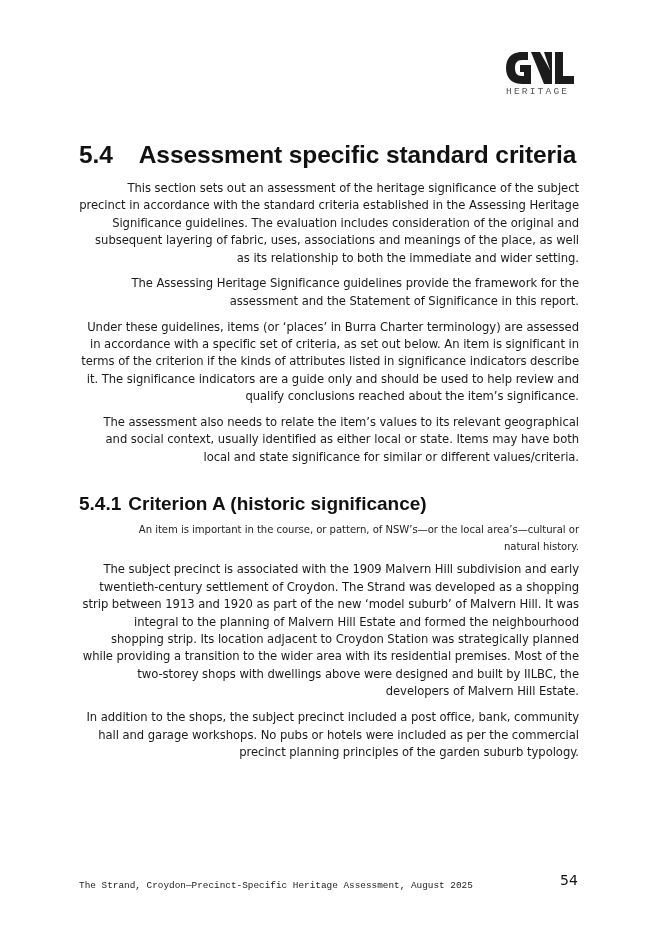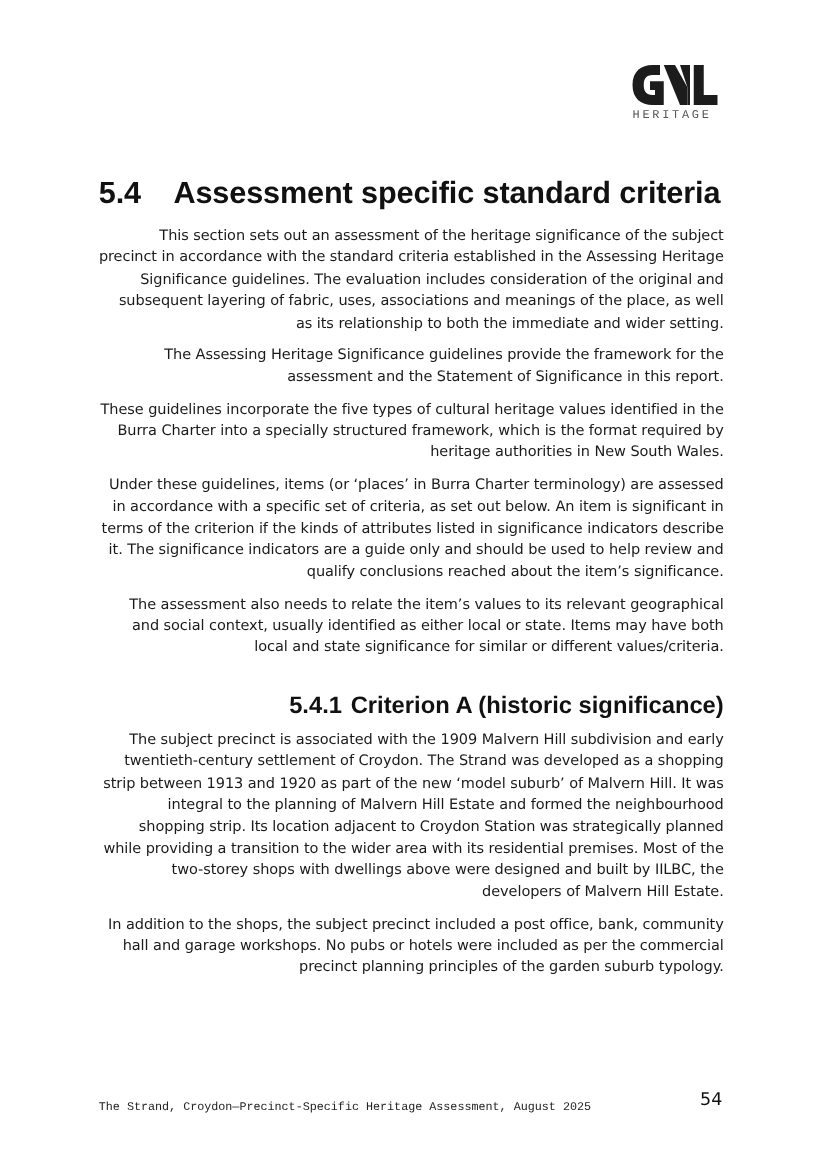--- a/index.html
+++ b/index.html
@@ -7,21 +7,21 @@
          font-family:"DejaVu Sans", sans-serif; color:#1a1a1a; }
   .logo { position:absolute; left:504px; top:50px; width:72px; height:50px; }
   .logo svg { display:block; }
   .logo-text { position:absolute; left:506px; top:86px; width:72px; font-family:Liberation Mono, monospace;
                font-size:9.5px; letter-spacing:2.2px; color:#555; }
   .content { position:absolute; left:79px; top:140px; width:500px; }
   h1 { font-family:"Liberation Sans", sans-serif; font-weight:bold; font-size:24.5px; margin:0 0 10px 0;
        color:#111; letter-spacing:-0.1px; line-height:30px; }
   h1 .num { margin-right:26px; }
   h2 { font-family:"Liberation Sans", sans-serif; font-weight:bold; font-size:19px; margin:26px 0 6px 0;
-       color:#111; line-height:24px;text-align:right; }
+       color:#111; line-height:24px; }
   h2 .num { margin-right:7px; }
   p { font-size:11.6px; line-height:17.4px; margin:0 0 8.4px 0; letter-spacing:-0.05px;text-align:right; }
   p.indent { font-size:10.1px; line-height:16.6px; margin-left:23px; margin-bottom:6px; color:#222; }
   .footer { position:absolute; left:79px; top:880px; font-size:9.4px; color:#222;font-family:Liberation Mono, monospace; }
   .page-num { position:absolute; left:560px; top:872px; font-size:14px; color:#111; }
 </style>
 </head>
 <body>
 
 <div class="logo">
@@ -36,25 +36,25 @@
   </svg>
 </div>
 <div class="logo-text">HERITAGE</div>
 
 <div class="content">
   <h1>
     <span class="num">5.4</span><span>Assessment specific standard criteria</span>
   </h1>
   <p>This section sets out an assessment of the heritage significance of the subject precinct in accordance with the standard criteria established in the Assessing Heritage Significance guidelines. The evaluation includes consideration of the original and subsequent layering of fabric, uses, associations and meanings of the place, as well as its relationship to both the immediate and wider setting.</p>
   <p>The Assessing Heritage Significance guidelines provide the framework for the assessment and the Statement of Significance in this report.</p>
-  <p>These guidelines incorporate the five types of cultural heritage values identified in the Burra Charter into a specially structured framework, which is the format required by heritage authorities in New South Wales.</p>
   <p>Under these guidelines, items (or ‘places’ in Burra Charter terminology) are assessed in accordance with a specific set of criteria, as set out below. An item is significant in terms of the criterion if the kinds of attributes listed in significance indicators describe it. The significance indicators are a guide only and should be used to help review and qualify conclusions reached about the item’s significance.</p>
   <p>The assessment also needs to relate the item’s values to its relevant geographical and social context, usually identified as either local or state. Items may have both local and state significance for similar or different values/criteria.</p>
 
   <h2>
     <span class="num">5.4.1</span><span>Criterion A (historic significance)</span>
   </h2>
+  <p class="indent">An item is important in the course, or pattern, of NSW’s—or the local area’s—cultural or natural history.</p>
   <p>The subject precinct is associated with the 1909 Malvern Hill subdivision and early twentieth-century settlement of Croydon. The Strand was developed as a shopping strip between 1913 and 1920 as part of the new ‘model suburb’ of Malvern Hill. It was integral to the planning of Malvern Hill Estate and formed the neighbourhood shopping strip. Its location adjacent to Croydon Station was strategically planned while providing a transition to the wider area with its residential premises. Most of the two-storey shops with dwellings above were designed and built by IILBC, the developers of Malvern Hill Estate.</p>
   <p>In addition to the shops, the subject precinct included a post office, bank, community hall and garage workshops. No pubs or hotels were included as per the commercial precinct planning principles of the garden suburb typology.</p>
 </div>
 
 <div class="footer">The Strand, Croydon—Precinct-Specific Heritage Assessment, August 2025</div>
 <div class="page-num">54</div>
 
 </body></html>

